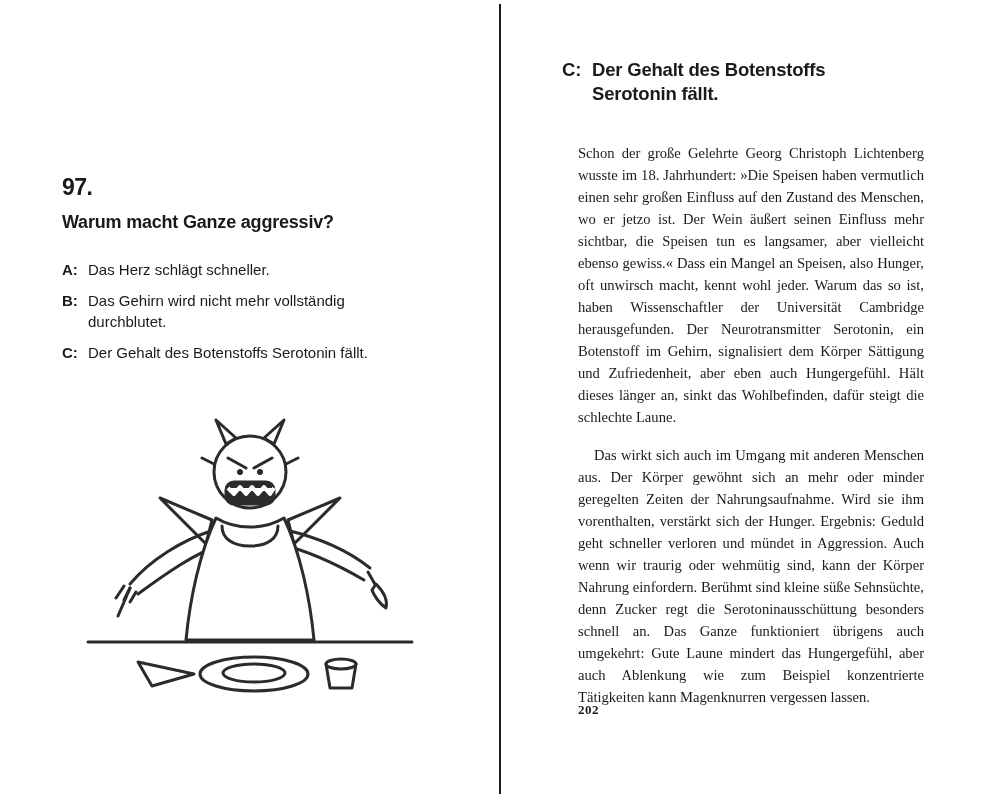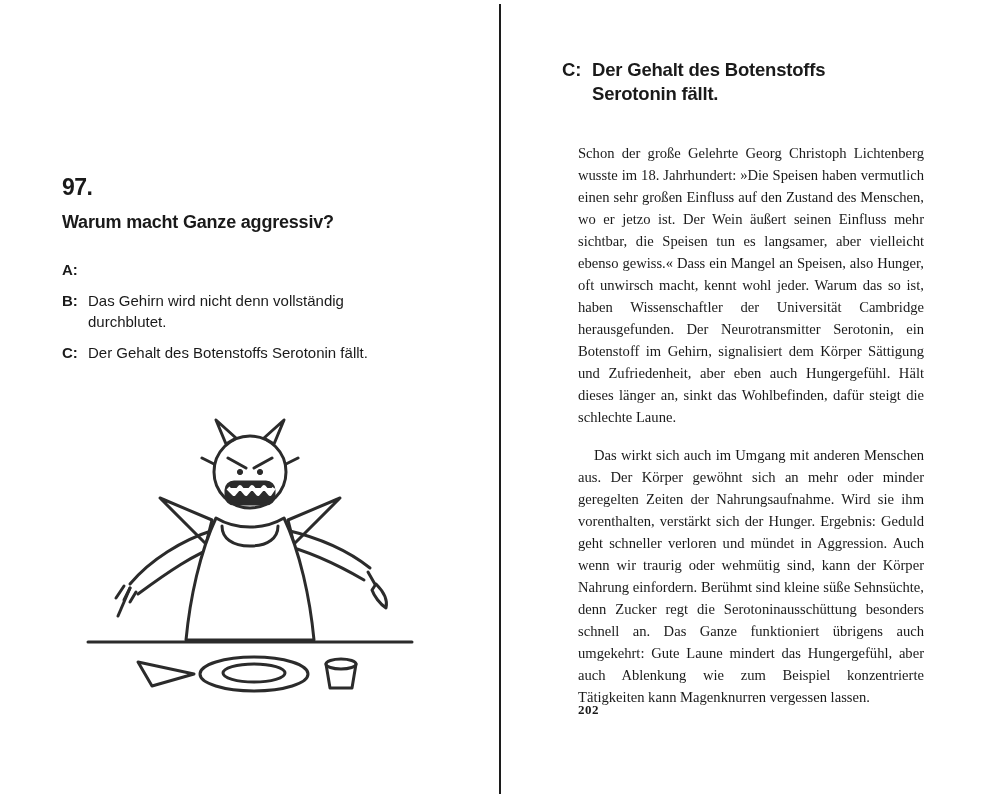--- a/index.html
+++ b/index.html
@@ -119,24 +119,25 @@
 
   <div>
 
     <div class="q-number">97.</div>
 
     <div class="q-title">Warum macht Ganze aggressiv?</div>
 
     <div class="options">
       <div class="option">
         <span class="option-label">A:</span>
+        <span>Das Herz schlägt schneller.</span>
       </div>
       <div class="option">
         <span class="option-label">B:</span>
-        <span>Das Gehirn wird nicht denn vollständig durchblutet.</span>
+        <span>Das Gehirn wird nicht mehr vollständig durchblutet.</span>
       </div>
       <div class="option">
         <span class="option-label">C:</span>
         <span>Der Gehalt des Botenstoffs Serotonin fällt.</span>
       </div>
     </div>
 
     <div class="illustration">
       <svg viewBox="0 0 356 300" xmlns="http://www.w3.org/2000/svg">
 

